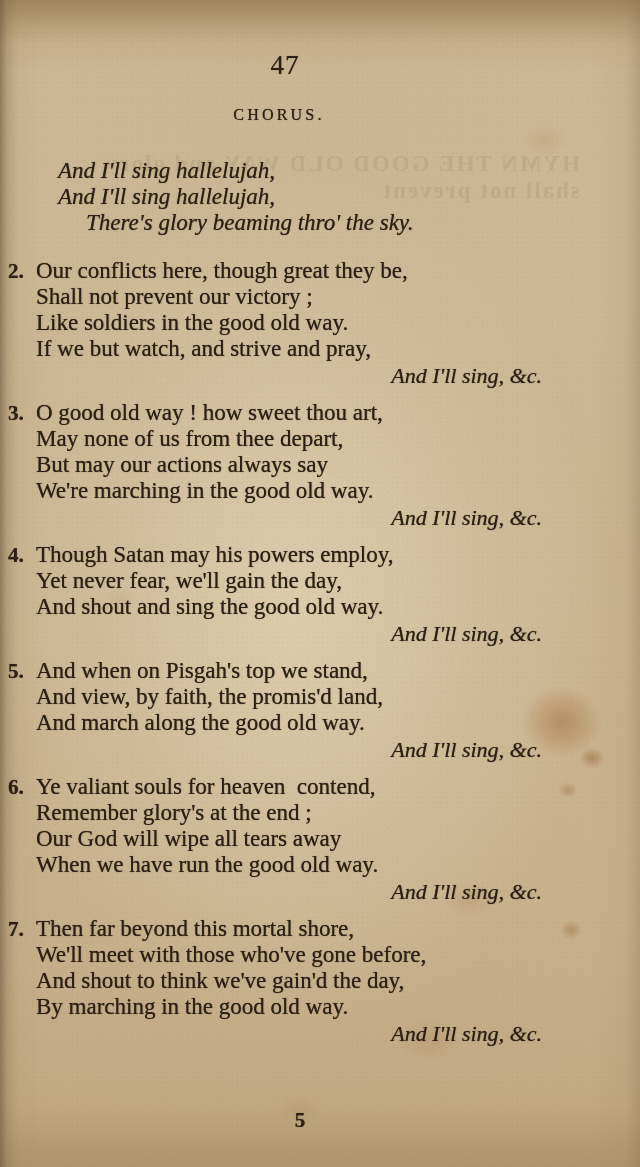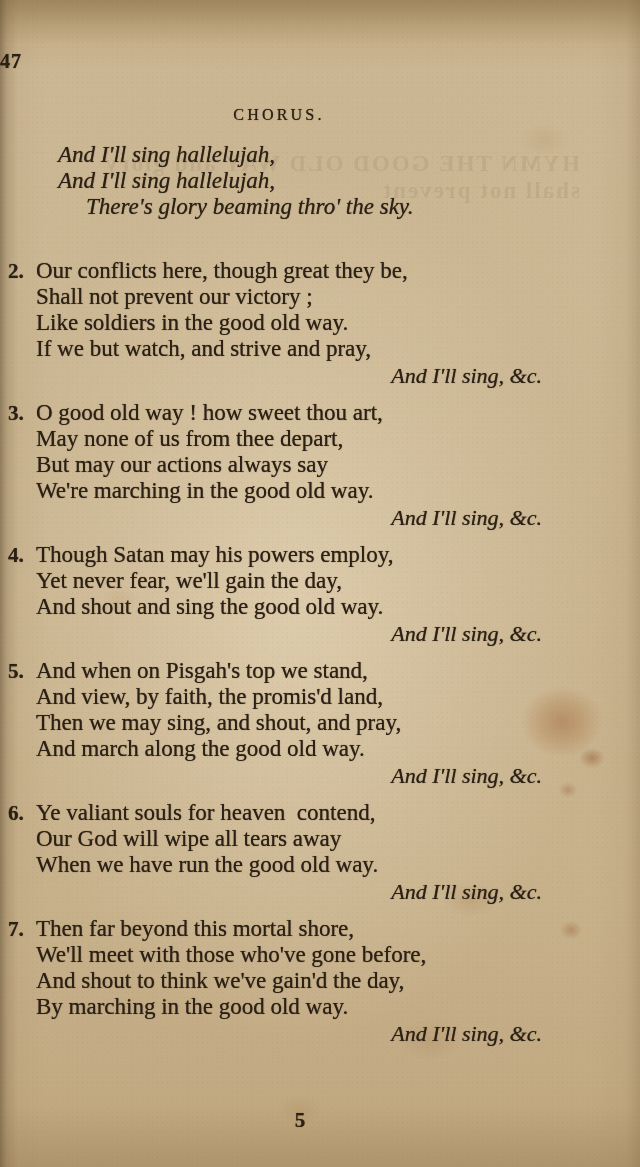--- a/index.html
+++ b/index.html
@@ -114,39 +114,40 @@
     z-index: 5;
     width: 640px;
     height: 1167px;
   }
 
   .folio {
     position: absolute;
     top: 50px;
     left: 0;
     width: 570px;
-    font-size: 20px;
-    font-weight: bold;
+    text-align: center;
+    font-size: 27px;
+    font-weight: normal;
     letter-spacing: 1px;
   }
 
   .chorus-head {
     position: absolute;
     top: 106px;
     left: 0;
     width: 558px;
     text-align: center;
     font-size: 16px;
     letter-spacing: 3.2px;
     font-weight: 400;
   }
 
   .chorus {
     position: absolute;
-    top: 142px;
+    top: 158px;
     left: 0;
     width: 640px;
   }
   .chorus .line {
     font-style: italic;
     font-size: 23px;
     line-height: 26px;
     white-space: pre;
     padding-left: 58px;
   }
@@ -253,27 +254,27 @@
       <div class="verse">
         <div class="line"><span class="num">4.</span><span>Though Satan may his powers employ,</span></div>
         <div class="line">Yet never fear, we'll gain the day,</div>
         <div class="line">And shout and sing the good old way.</div>
         <div class="refrain">And I'll sing, &amp;c.</div>
       </div>
 
       <div class="verse">
         <div class="line"><span class="num">5.</span><span>And when on Pisgah's top we stand,</span></div>
         <div class="line">And view, by faith, the promis'd land,</div>
-        <div class="line">Then we may sing, and shout, and pray,</div>
         <div class="line">And march along the good old way.</div>
         <div class="refrain">And I'll sing, &amp;c.</div>
       </div>
 
       <div class="verse">
         <div class="line"><span class="num">6.</span><span>Ye valiant souls for heaven  contend,</span></div>
+        <div class="line">Remember glory's at the end ;</div>
         <div class="line">Our God will wipe all tears away</div>
         <div class="line">When we have run the good old way.</div>
         <div class="refrain">And I'll sing, &amp;c.</div>
       </div>
 
       <div class="verse">
         <div class="line"><span class="num">7.</span><span>Then far beyond this mortal shore,</span></div>
         <div class="line">We'll meet with those who've gone before,</div>
         <div class="line">And shout to think we've gain'd the day,</div>
         <div class="line">By marching in the good old way.</div>

